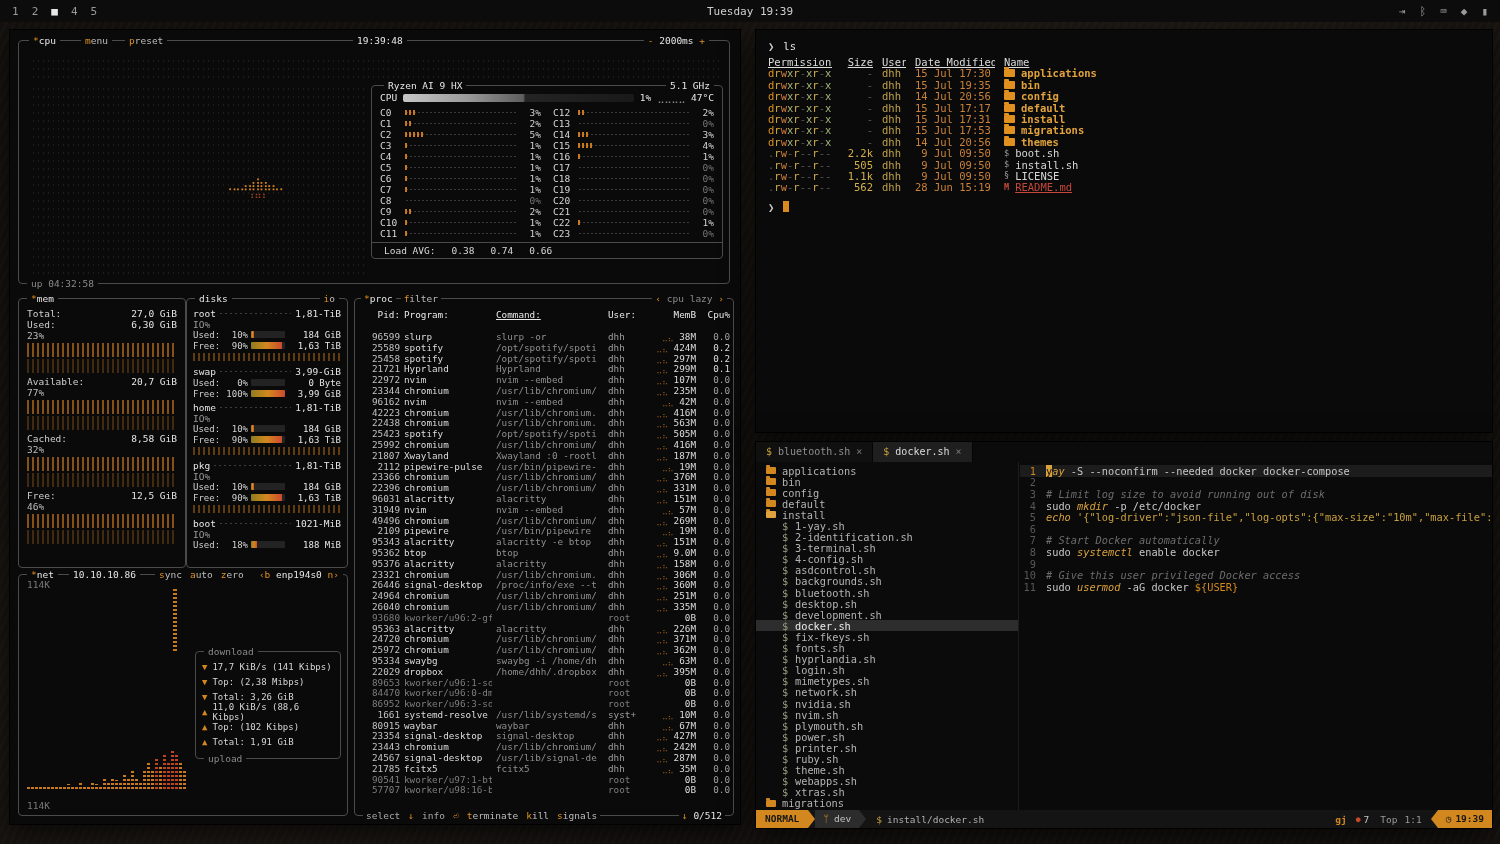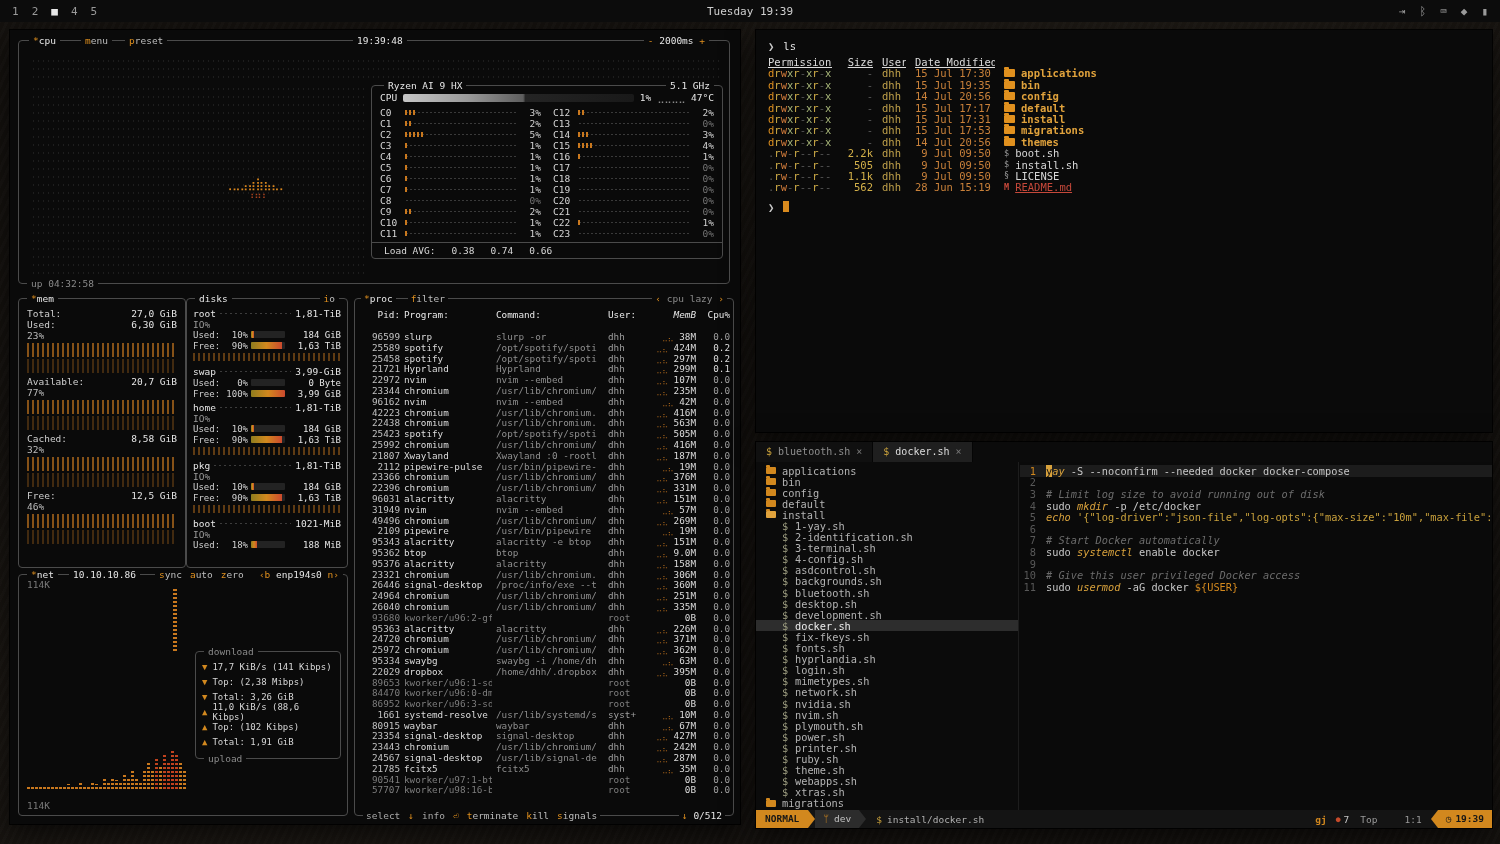--- a/index.html
+++ b/index.html
@@ -70,21 +70,21 @@
 #net-scale-top{position:absolute;left:8px;top:4px;color:#7a7a7a}
 #net-scale-bot{position:absolute;left:8px;bottom:4px;color:#7a7a7a}
 #net-bars{position:absolute;left:8px;bottom:26px;width:164px;height:150px;display:flex;align-items:flex-end;gap:1px}
 #net-bars b{width:3px;background:repeating-linear-gradient(0deg,#c9781e 0 2px,transparent 2px 4px)}
 #net-spike{position:absolute;left:154px;top:12px;width:4px;height:64px;background:repeating-linear-gradient(0deg,#c9781e 0 2px,transparent 2px 4px)}
 #dl-box{left:176px;top:76px;width:146px;height:108px;background:#0a0a0a}
 #dl-lines{padding-top:7px}
 .dlline{display:flex;gap:5px;height:15px;align-items:center;padding:0 6px;font-size:9px;color:#d6d6d6}
 .dlarrow{color:#d2881e}
 #proc-box{left:344px;top:268px;width:380px;height:518px;padding:9px 3px 8px}
-.proc-tabs{position:absolute;top:-7px;left:0;right:0;display:flex;align-items:flex-start;padding:0 6px;gap:12px;line-height:13px}
+.proc-tabs{position:absolute;top:-7px;left:0;right:0;display:flex;align-items:flex-start;padding:0 6px;gap:5px;line-height:13px}
 .piece{background:#0a0a0a;padding:0 3px}
 .spacer{flex:1}
 .prow{display:grid;grid-template-columns:42px 88px 108px 34px 50px 30px;gap:4px;height:10.8px;align-items:center;font-size:9.3px}
 .phead{height:13px;color:#e8e8e8;margin-bottom:10px}
 .phead span{overflow:hidden;white-space:nowrap}
 .pid{text-align:right;color:#c2c2c2;overflow:hidden}
 .prog{color:#dcdcdc;overflow:hidden;white-space:nowrap}
 .cmd{color:#8f8f8f;overflow:hidden;white-space:nowrap}
 .usr{color:#9f9f9f;overflow:hidden}
 .mem{text-align:right;color:#dcdcdc;white-space:nowrap;overflow:hidden}
@@ -147,21 +147,21 @@
 .tri{width:0;height:0;border-top:9px solid transparent;border-bottom:9px solid transparent;flex:none}
 .tri-mode{border-left:7px solid #d2881e}
 .sl-branch{background:#2c2c2c;height:18px;line-height:18px;padding:0 8px;color:#c2c2c2;display:flex;gap:5px;align-items:center}
 .tri-branch{border-left:7px solid #2c2c2c}
 .sl-file{padding:0 10px;color:#b0b0b0;display:flex;gap:5px;align-items:center}
 .sl-file .dollar{color:#c9a13c}
 .sl-spacer{flex:1}
 .sl-gj{color:#d2881e;font-weight:bold;margin:0 9px}
 .sl-diag{color:#c6c6c6;margin-right:11px;display:flex;gap:3px;align-items:center}
 .diag-icon{color:#c54a2a;font-size:8px}
-.sl-top{margin-right:27px}
+.sl-top{margin-right:7px}
 .sl-pos{margin-right:9px}
 .tri-clock{border-right:7px solid #d2881e}
 .sl-clock{background:#d2881e;color:#161616;font-weight:bold;padding:0 8px;height:18px;line-height:18px;display:flex;gap:4px;align-items:center}
 </style>
 </head>
 <body>
 
 <div class="desktop"></div>
 
 <div class="topbar">
@@ -622,23 +622,23 @@
     <div class="proc-tabs">
       <span class="piece"><span class="acc">*</span><span class="white">proc</span></span>
       <span class="piece hk">filter</span>
       <span class="spacer"></span>
       <span class="piece" id="proc-tabs-mid"></span>
       <span class="piece"><span class="acc">‹ </span><span class="dim">cpu lazy</span><span class="acc"> ›</span></span>
     </div>
     <div class="prow phead" id="proc-head">
         <span class="pid white" style="color: rgb(232, 232, 232);">Pid:</span>
         <span class="prog white" style="color: rgb(232, 232, 232);">Program:</span>
-        <span class="cmd white" style="color: rgb(232, 232, 232);">Command:</span>
+        <span class="cmd white" style="color: rgb(232, 232, 232); text-decoration: underline;">Command:</span>
         <span class="usr white" style="color: rgb(232, 232, 232);">User:</span>
-        <span class="mem white" style="color: rgb(232, 232, 232); font-style: italic;">MemB</span>
+        <span class="mem white" style="color: rgb(232, 232, 232);">MemB</span>
         <span class="cpu white" style="color: rgb(232, 232, 232);">Cpu%</span>
       </div>
     <div id="proc-rows">
         <div class="prow">
           <span class="pid">96599</span>
           <span class="prog">slurp</span>
           <span class="cmd">slurp -or</span>
           <span class="usr">dhh</span>
           <span class="mem"><span class="spark">⣀⣄</span> 38M</span>
           <span class="cpu">0.0</span>
@@ -996,20 +996,21 @@
 <div id="term" class="window">
   <div class="tline">
     <span class="prompt">❯</span>
     <span class="tcmd">ls</span>
   </div>
   <div class="lsgrid lshead" id="ls-head">
       <span>Permissions</span>
       <span class="sz">Size</span>
       <span>User</span>
       <span>Date Modified</span>
+      <span>Name</span>
     </div>
   <div id="ls-rows">
       <div class="lsgrid">
         <span><span class="pm-d">d</span><span class="pm-r">r</span><span class="pm-w">w</span><span class="pm-x">x</span><span class="pm-r">r</span><span class="pm-dash">-</span><span class="pm-x">x</span><span class="pm-r">r</span><span class="pm-dash">-</span><span class="pm-x">x</span></span>
         <span class="sz szdash">-</span>
         <span class="lsusr">dhh</span>
         <span class="lsdate">15 Jul 17:30</span>
         <span class="fname">
           <span class="ico ico-dir"></span>
           <span class="n-dir">applications</span>

